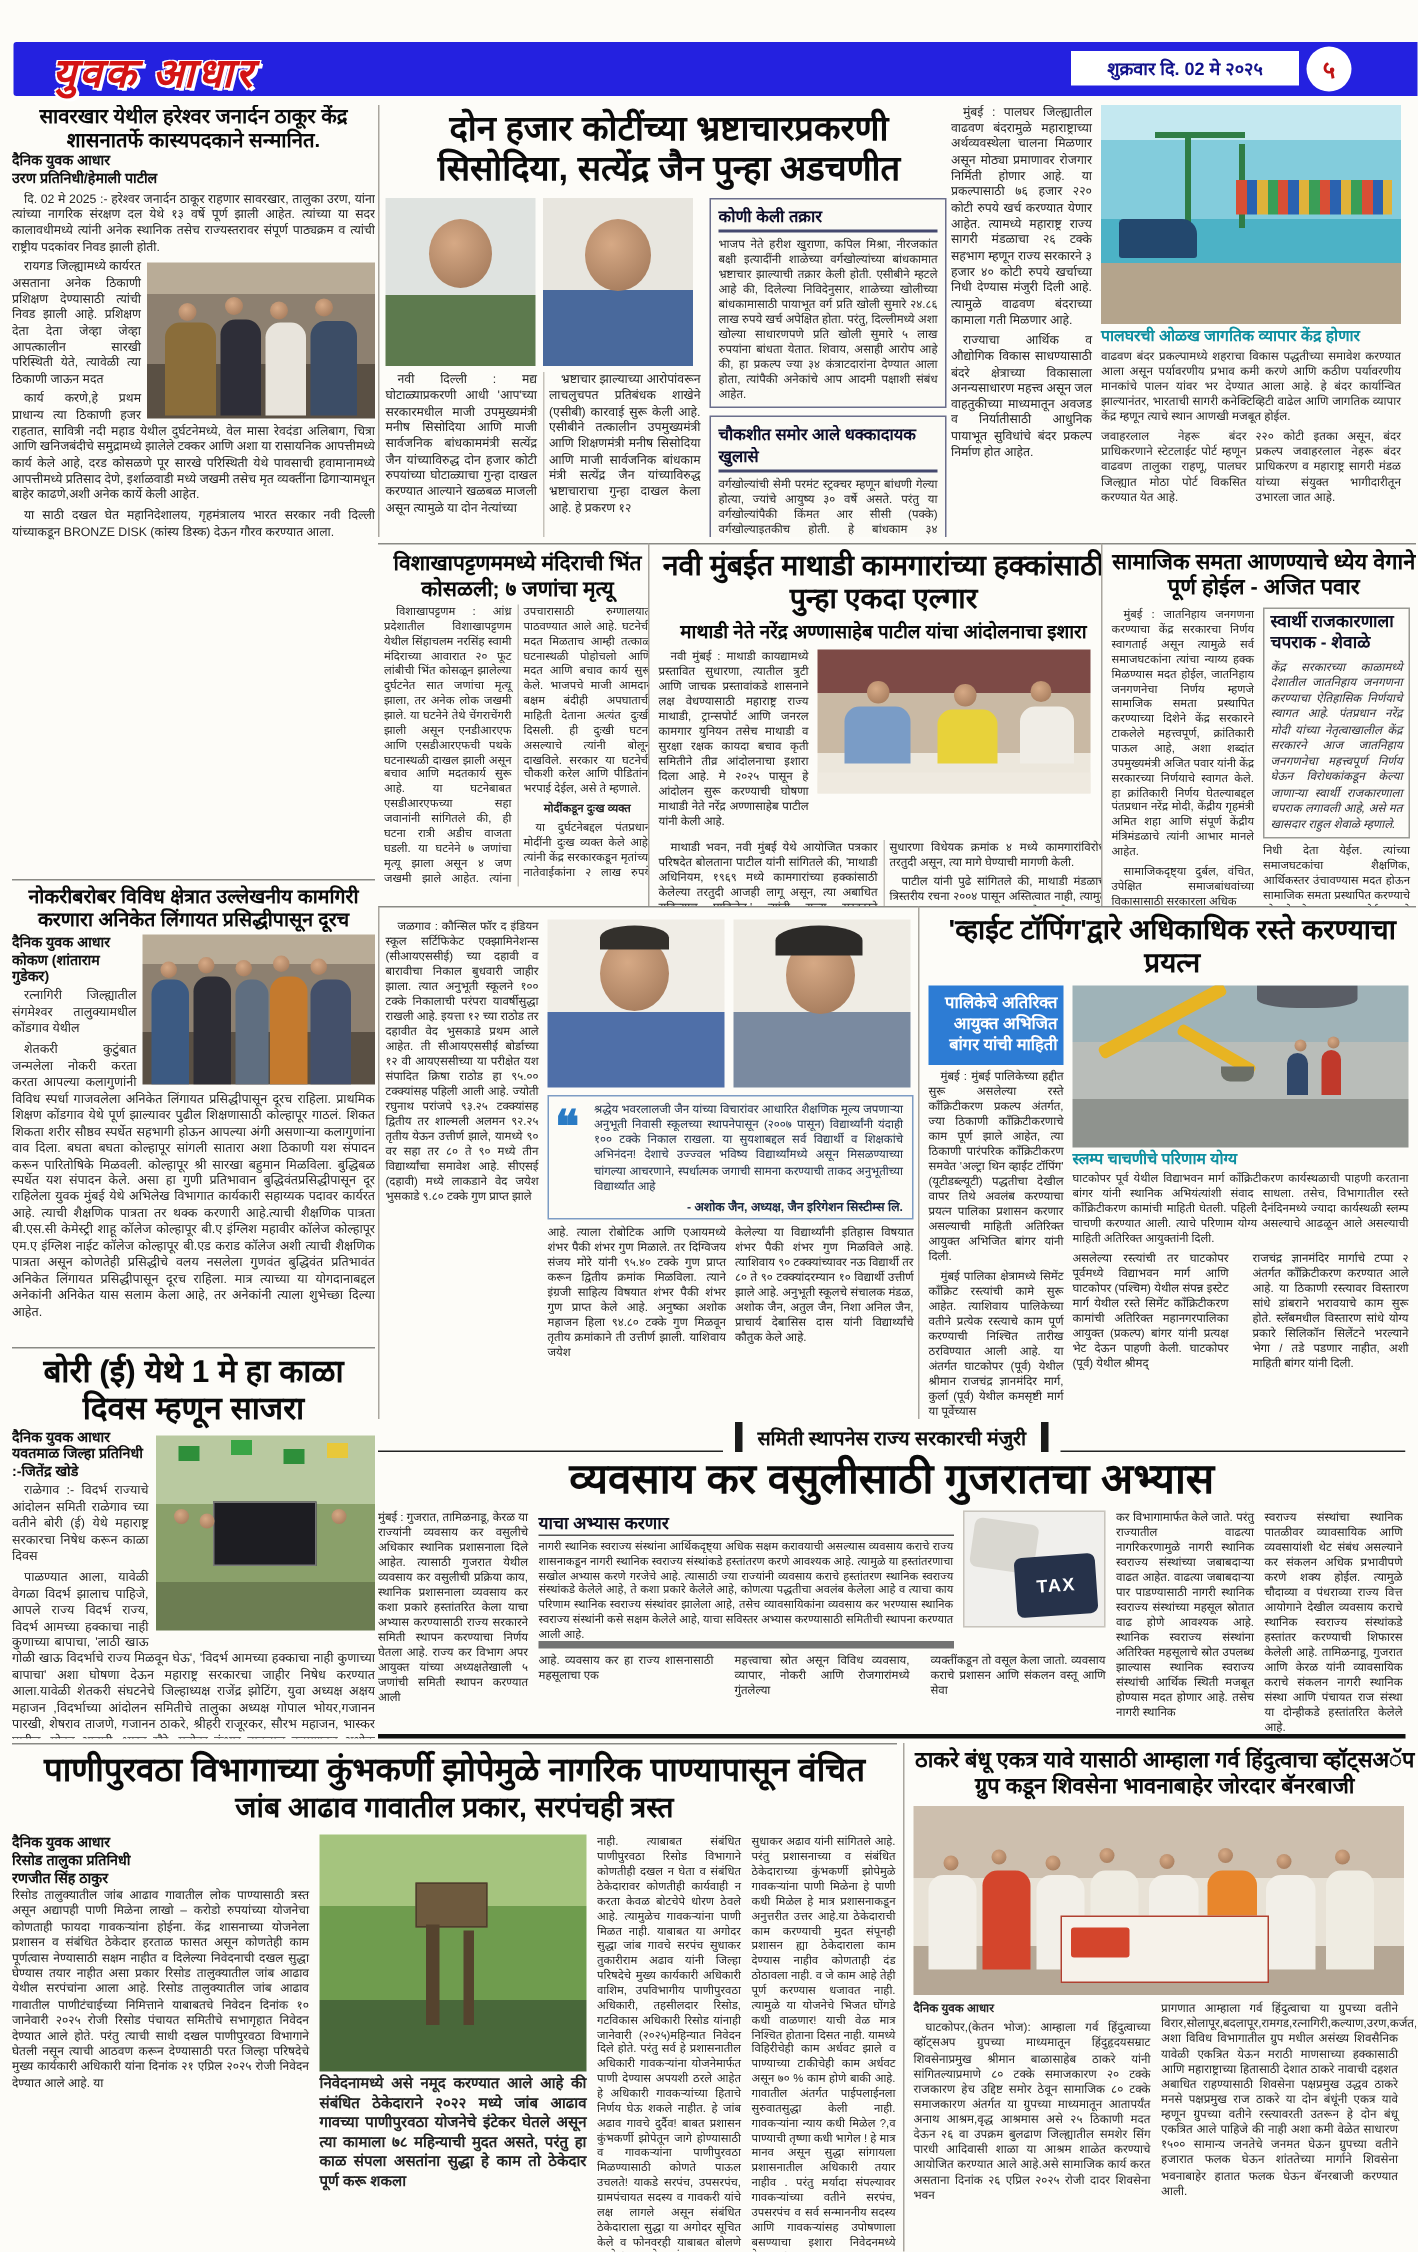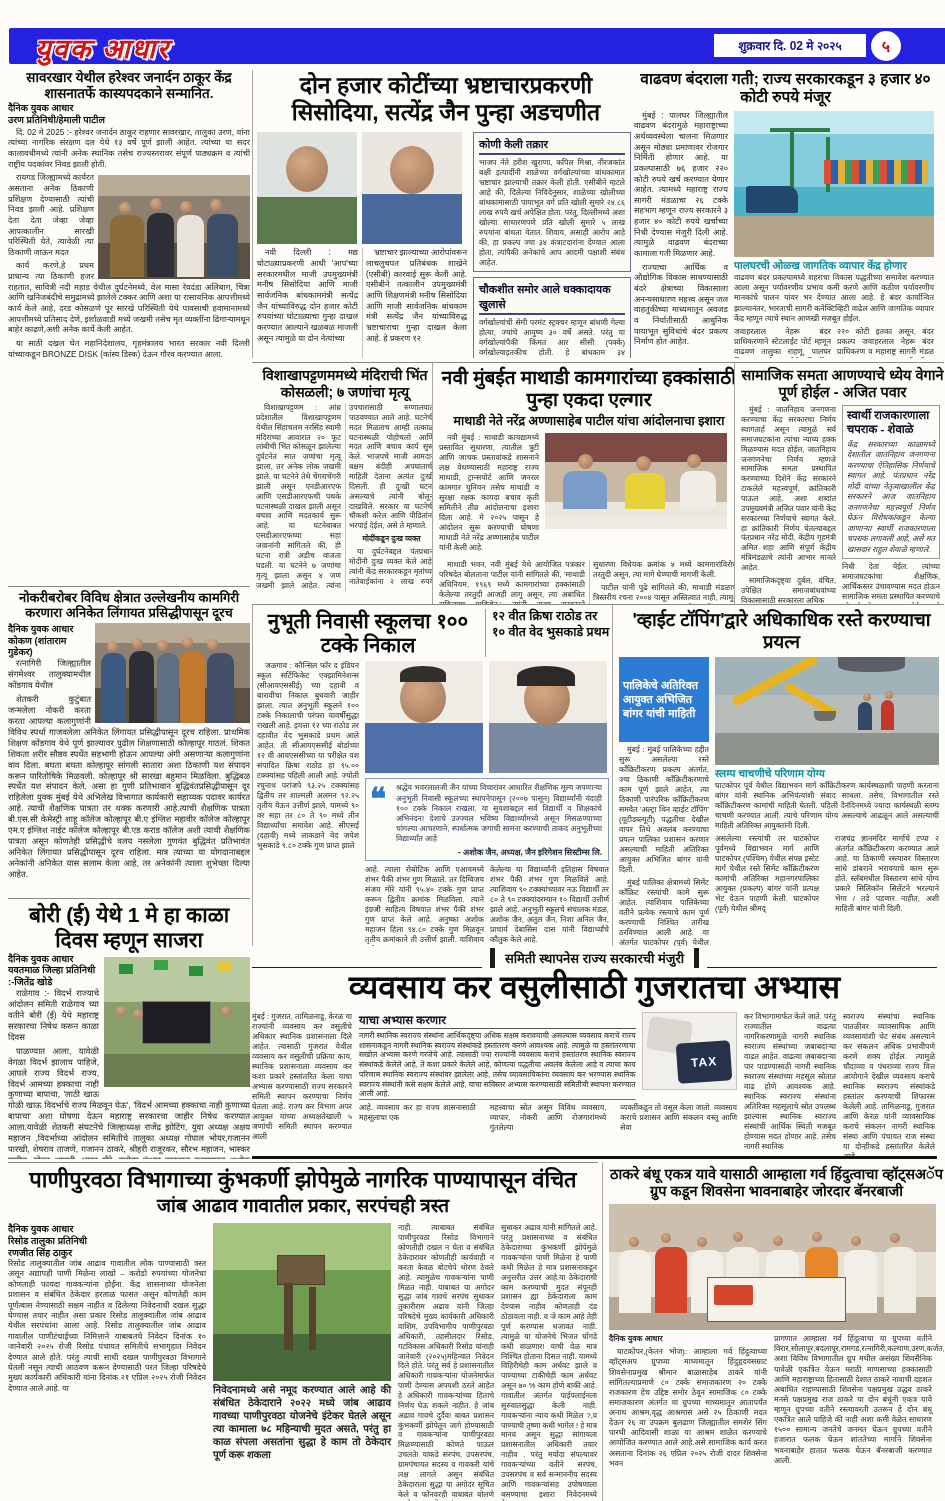--- a/index.html
+++ b/index.html
@@ -34,21 +34,21 @@
   .ph-road{background:linear-gradient(180deg,#9fb3b8 0 35%,#b9bdb9 35% 70%,#8f938e 70% 100%);}
   .ph-green{background:linear-gradient(180deg,#a5c47e 0 30%,#6f9c4e 30% 70%,#49683a 70% 100%);}
   .ph-crowd{background:linear-gradient(180deg,#cdbfae 0 38%,#e8e2d6 38% 74%,#b5a795 74% 100%);}
   .ph-flags{background:linear-gradient(180deg,#b9c9a0 0 35%,#8aa06a 35% 75%,#6c7d52 75% 100%);}
   .strip{position:absolute;}
   .banner{position:absolute;background:#f6f2ea;border:1px solid #b04030;}
   
   .nbox{border:1px solid #6b6f8c;padding:3px 5px;background:#fbfaf5;}
   .nbox .bt{font-weight:bold;font-size:11px;color:#0d0d2a;border-bottom:2px solid #44486e;padding-bottom:2px;margin-bottom:3px;}
   .nbox .bb{font-size:7.7px;text-align:justify;line-height:1.3;color:#2a2a2a;}
-  .bluebox{background:#2d7cd4;color:#fff;font-weight:bold;font-size:11px;line-height:1.3;padding:21px 4px;text-align:left;}
+  .bluebox{background:#2d7cd4;color:#fff;font-weight:bold;font-size:11px;line-height:1.3;padding:5px 4px;text-align:right;}
   .qbox{border:1px solid #7d9cc4;padding:4px 6px 3px 30px;position:relative;background:#fcfbf6;}
   .qmark{position:absolute;left:4px;top:2px;font-size:30px;color:#2a7bc4;font-weight:bold;font-family:"Liberation Serif",serif;}
   .qtext{font-size:7.7px;text-align:justify;line-height:1.32;color:#23324a;}
   .qby{font-size:8.2px;font-weight:bold;text-align:right;color:#1d2b42;margin-top:2px;}
   .kickrow{display:flex;align-items:flex-end;justify-content:center;gap:8px;margin:2px 0 1px 0;}
   .kickline{flex:1;border-top:1.5px solid #222;}
   .kick{font-weight:bold;font-size:13px;color:#101010;border-left:5px solid #1b1b1b;border-right:5px solid #1b1b1b;padding:1px 10px;}
   .tax{position:relative;background:#f0efec;border:1px solid #c8c4bc;}
   .tax .piece{position:absolute;right:5%;bottom:10%;width:58%;height:52%;background:#26324a;border-radius:5px;
               display:flex;align-items:center;justify-content:center;transform:rotate(-4deg);}
@@ -112,21 +112,20 @@
       </div>
       <div class="nbox" style="margin-top:5px;">
         <div class="bt">चौकशीत समोर आले धक्कादायक खुलासे</div>
         <div class="bb">वर्गखोल्यांची सेमी परमंट स्ट्रक्चर म्हणून बांधणी गेल्या होत्या, ज्यांचे आयुष्य ३० वर्षे असते. परंतु या वर्गखोल्यांपैकी किंमत आर सीसी (पक्के) वर्गखोल्याइतकीच होती. हे बांधकाम ३४ कंत्राटदारांमार्फत करण्यात आले असून, त्यांपैकी बहुतेकांना आधीच संबंध असल्याचे सांगितले जाते. काम वेळेवर पूर्ण झाले नाही, त्यामुळे खर्चात मोठी वाढ झाली. कोणत्याही निविदा प्रक्रियेचे पालन झाले नाही.</div>
       </div>
     </div>
   </div>
 </div>
 
 <div class="art" style="left:634px;top:70px;width:303px;height:288px;">
-  <div class="hl" style="font-size:15.5px;margin-bottom:4px;">वाढवण बंदराला गती; राज्य सरकारकडून ३ हजार ४० कोटी रुपये मंजूर</div>
   <div style="display:flex;gap:6px;">
     <div class="bd" style="width:94px;">
       <p>मुंबई : पालघर जिल्ह्यातील वाढवण बंदरामुळे महाराष्ट्राच्या अर्थव्यवस्थेला चालना मिळणार असून मोठ्या प्रमाणावर रोजगार निर्मिती होणार आहे. या प्रकल्पासाठी ७६ हजार २२० कोटी रुपये खर्च करण्यात येणार आहेत. त्यामध्ये महाराष्ट्र राज्य सागरी मंडळाचा २६ टक्के सहभाग म्हणून राज्य सरकारने ३ हजार ४० कोटी रुपये खर्चाच्या निधी देण्यास मंजुरी दिली आहे. त्यामुळे वाढवण बंदराच्या कामाला गती मिळणार आहे.</p>
       <p>राज्याचा आर्थिक व औद्योगिक विकास साधण्यासाठी बंदरे क्षेत्राच्या विकासाला अनन्यसाधारण महत्त्व असून जल वाहतुकीच्या माध्यमातून अवजड व निर्यातीसाठी आधुनिक पायाभूत सुविधांचे बंदर प्रकल्प निर्माण होत आहेत.</p>
     </div>
     <div style="width:200px;">
       <div class="photo ph-port" style="width:200px;height:146px;">
         <div class="crane" style="left:28%;top:12%;width:4px;height:46%;"></div>
         <div class="crane" style="left:18%;top:12%;width:30%;height:4px;"></div>
         <div class="crane" style="left:46%;top:18%;width:4px;height:38%;"></div>
@@ -229,24 +228,20 @@
   <div class="by">दैनिक युवक आधार</div>
   <div class="by">यवतमाळ जिल्हा प्रतिनिधी</div>
   <div class="by">:-जितेंद्र खोडे</div>
   <div class="bd" style="font-size:8.4px;">
     <p>राळेगाव :- विदर्भ राज्याचे आंदोलन समिती राळेगाव च्या वतीने बोरी (ई) येथे महाराष्ट्र सरकारचा निषेध करून काळा दिवस</p>
     <p>पाळण्यात आला, यावेळी वेगळा विदर्भ झालाच पाहिजे, आपले राज्य विदर्भ राज्य, विदर्भ आमच्या हक्काचा नाही कुणाच्या बापाचा, 'लाठी खाऊ गोळी खाऊ विदर्भाचे राज्य मिळवून घेऊ', 'विदर्भ आमच्या हक्काचा नाही कुणाच्या बापाचा' अशा घोषणा देऊन महाराष्ट्र सरकारचा जाहीर निषेध करण्यात आला.यावेळी शेतकरी संघटनेचे जिल्हाध्यक्ष राजेंद्र झोटिंग, युवा अध्यक्ष अक्षय महाजन ,विदर्भाच्या आंदोलन समितीचे तालुका अध्यक्ष गोपाल भोयर,गजानन पारखी, शेषराव ताजणे, गजानन ठाकरे, श्रीहरी राजूरकर, सौरभ महाजन, भास्कर पाटील, मोहन आवारी ,भारत खैरे, मनोहर कुंभार बाबूलाल करमणकर अशोक वाभीटकर, रवींद्र खिरटकर, निलेश ढवरे यांच्या समवेत शेतकरी उपस्थित होते.</p>
   </div>
 </div>
 
 <div class="art rule-t vline" style="left:252px;top:604px;width:358px;height:340px;padding:4px 0 0 4px;">
-  <div style="display:flex;align-items:stretch;gap:6px;">
-    <div class="hl" style="width:222px;font-size:20.5px;">नुभूती निवासी स्कूलचा १०० टक्के निकाल</div>
-    <div style="width:120px;border-left:1px solid #999;padding-left:6px;font-weight:bold;font-size:12.5px;line-height:1.25;color:#0d0d0d;">१२ वीत क्रिषा राठोड तर १० वीत वेद भुसकाडे प्रथम</div>
-  </div>
   <div style="display:flex;gap:6px;margin-top:4px;">
     <div class="bd" style="width:102px;font-size:7.7px;">
       <p>जळगाव : कौन्सिल फॉर द इंडियन स्कूल सर्टिफिकेट एक्झामिनेशन्स (सीआयएससीई) च्या दहावी व बारावीचा निकाल बुधवारी जाहीर झाला. त्यात अनुभूती स्कूलने १०० टक्के निकालाची परंपरा यावर्षीसुद्धा राखली आहे. इयत्ता १२ च्या राठोड तर दहावीत वेद भुसकाडे प्रथम आले आहेत. ती सीआयएससीई बोर्डाच्या १२ वी आयएससीच्या या परीक्षेत यश संपादित क्रिषा राठोड हा ९५.०० टक्क्यांसह पहिली आली आहे. ज्योती रघुनाथ परांजपे ९३.२५ टक्क्यांसह द्वितीय तर शाल्मली अलमन ९२.२५ तृतीय येऊन उत्तीर्ण झाले, यामध्ये ९० वर सहा तर ८० ते ९० मध्ये तीन विद्यार्थ्यांचा समावेश आहे. सीएसई (दहावी) मध्ये लाकडाने वेद जयेश भुसकाडे ९.८० टक्के गुण प्राप्त झाले</p>
     </div>
     <div style="width:244px;">
       <div style="display:flex;gap:6px;">
         <div class="photo" style="width:118px;height:112px;background:linear-gradient(180deg,#f0ede6 0 55%,#4f6fa8 55% 100%);">
           <div class="head" style="left:30%;top:10%;width:46px;height:50px;"></div>
           <div class="strip" style="left:30%;top:4%;width:46px;height:16px;background:#33302c;border-radius:50% 50% 0 0;"></div>
         </div>
@@ -298,26 +293,26 @@
     </div>
   </div>
 </div>
 
 <div class="art" style="left:252px;top:946px;width:685px;height:210px;border-bottom:3px solid #111;">
   <div class="kickrow">
     <div class="kickline"></div>
     <div class="kick">समिती स्थापनेस राज्य सरकारची मंजुरी</div>
     <div class="kickline"></div>
   </div>
-  <div class="hl" style="font-size:32px;margin:1px 0 5px 0;">व्यवसाय कर वसुलीसाठी गुजरातचा अभ्यास</div>
+  <div class="hl" style="font-size:28px;margin:1px 0 5px 0;">व्यवसाय कर वसुलीसाठी गुजरातचा अभ्यास</div>
   <div style="display:flex;gap:7px;">
     <div class="bd" style="width:100px;font-size:7.7px;">मुंबई : गुजरात, तामिळनाडू, केरळ या राज्यांनी व्यवसाय कर वसुलीचे अधिकार स्थानिक प्रशासनाला दिले आहेत. त्यासाठी गुजरात येथील व्यवसाय कर वसुलीची प्रक्रिया काय, स्थानिक प्रशासनाला व्यवसाय कर कशा प्रकारे हस्तांतरित केला याचा अभ्यास करण्यासाठी राज्य सरकारने समिती स्थापन करण्याचा निर्णय घेतला आहे. राज्य कर विभाग अपर आयुक्त यांच्या अध्यक्षतेखाली ५ जणांची समिती स्थापन करण्यात आली</div>
     <div style="width:378px;">
       <div style="display:flex;gap:6px;">
-        <div style="width:278px;border-bottom:1px solid #737373;">
+        <div style="width:278px;border-bottom:5px solid #737373;">
           <div style="font-weight:bold;font-size:11.5px;border-bottom:1.5px solid #555;padding-bottom:1px;margin-bottom:2px;color:#101020;">याचा अभ्यास करणार</div>
           <div class="bd" style="font-size:7.5px;">नागरी स्थानिक स्वराज्य संस्थांना आर्थिकदृष्ट्या अधिक सक्षम करावयाची असल्यास व्यवसाय कराचे राज्य शासनाकडून नागरी स्थानिक स्वराज्य संस्थांकडे हस्तांतरण करणे आवश्यक आहे. त्यामुळे या हस्तांतरणाचा सखोल अभ्यास करणे गरजेचे आहे. त्यासाठी ज्या राज्यांनी व्यवसाय कराचे हस्तांतरण स्थानिक स्वराज्य संस्थांकडे केलेले आहे, ते कशा प्रकारे केलेले आहे, कोणत्या पद्धतीचा अवलंब केलेला आहे व त्याचा काय परिणाम स्थानिक स्वराज्य संस्थांवर झालेला आहे, तसेच व्यावसायिकांना व्यवसाय कर भरण्यास स्थानिक स्वराज्य संस्थांनी कसे सक्षम केलेले आहे, याचा सविस्तर अभ्यास करण्यासाठी समितीची स्थापना करण्यात आली आहे.</div>
         </div>
         <div class="tax" style="width:94px;height:76px;">
           <div class="g1"></div>
           <div class="piece">
               <span>TAX</span>
             </div>
         </div>
       </div>

